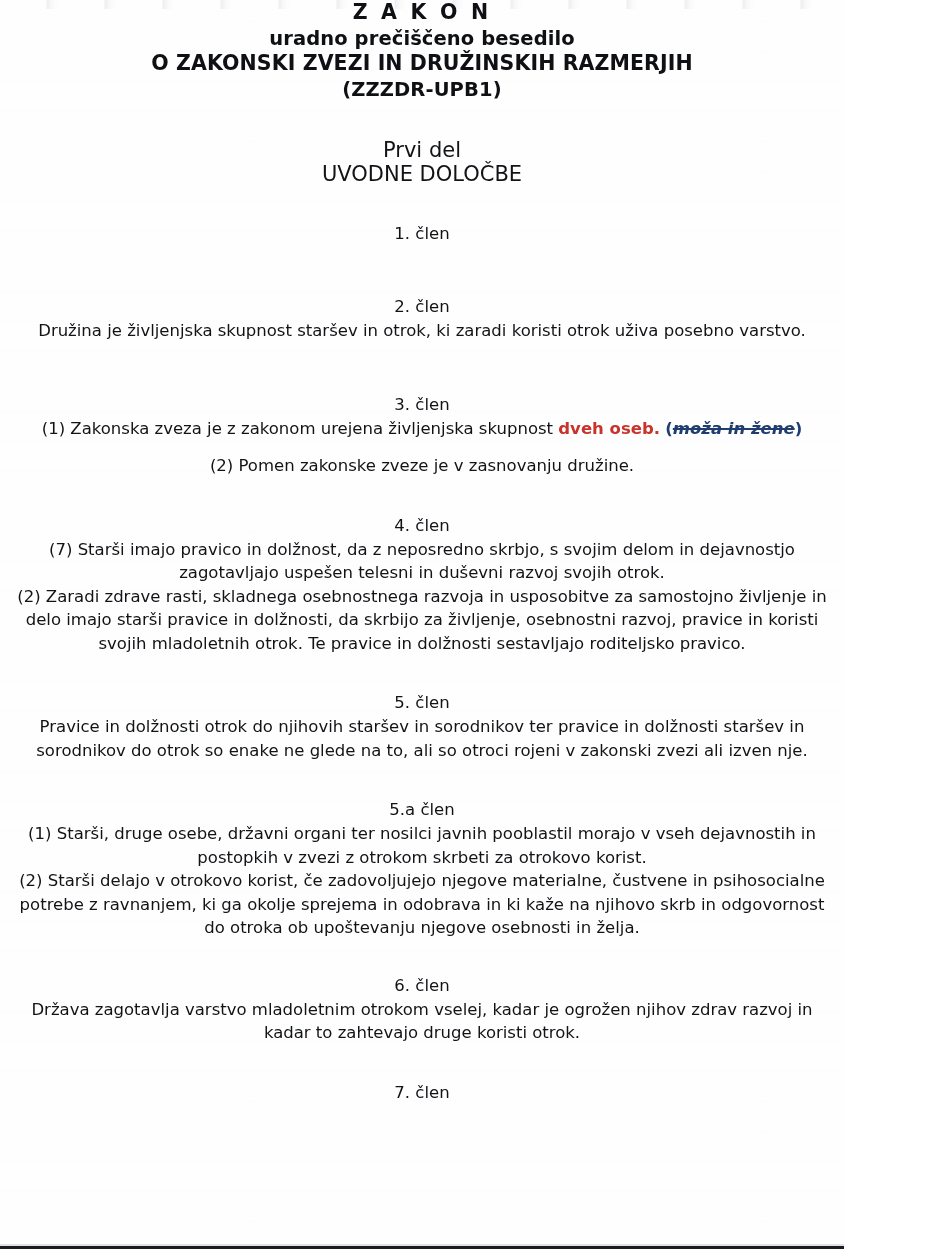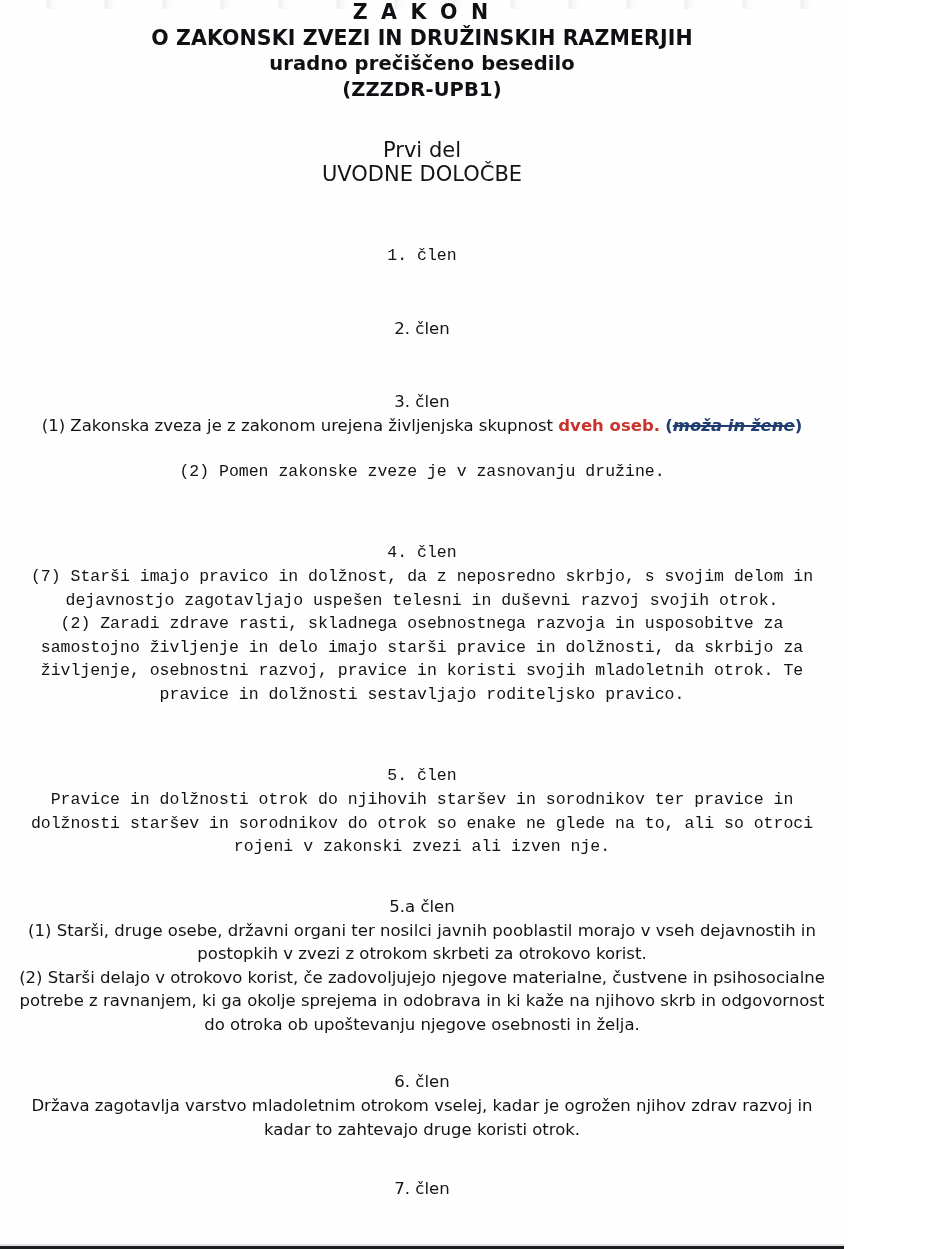--- a/index.html
+++ b/index.html
@@ -108,27 +108,26 @@
     font-size: 16.5px;
     line-height: 23.5px;
     margin: 0;
     padding: 0 4px;
     hyphens: none;
   }
   .article-para + .article-para {
     margin-top: 0;
   }
   .article-para.spaced {
-    margin-top: 22px;
-    font-family: Liberation Mono, monospace;
+    margin-top: 14px;
   }
 
   
   .gap-lg  { margin-top: 50px; }
-  .gap-xl  { margin-top: 58px; font-family: Liberation Mono, monospace; }
+  .gap-xl  { margin-top: 36px; }
   .gap-md  { margin-top: 34px; }
   .gap-sm  { margin-top: 36px; }
 
   
   .ins {
     font-weight: bold;
   }
   .del {
     font-weight: bold;
     text-decoration: line-through;
@@ -164,36 +163,37 @@
 
 <div class="page" style="color: rgb(17, 19, 22); background: rgb(254, 254, 254);">
 
   <div class="scan-top-artifact"></div>
   <div class="scan-noise"></div>
 
   <div class="content">
 
     <div class="doc-title">
       <span class="line line-zakon">Z A K O N</span>
+      <span class="line line-sub">uradno prečiščeno besedilo</span>
       <span class="line">O ZAKONSKI ZVEZI IN DRUŽINSKIH RAZMERJIH</span>
-      <span class="line line-sub">uradno prečiščeno besedilo</span>
       <span class="line line-sub">(ZZZDR-UPB1)</span>
     </div>
 
     <div class="part-block">
       <span class="part-name">Prvi del</span>
       <span class="part-title">UVODNE DOLOČBE</span>
     </div>
 
     <div class="article gap-xl">
       <p class="article-number">1. člen</p>
     </div>
 
     <div class="article gap-lg">
       <p class="article-number">2. člen</p>
+      <p class="article-para">Družina je življenjska skupnost staršev in otrok, ki zaradi koristi otrok uživa posebno varstvo.</p>
     </div>
 
     <div class="article gap-lg">
       <p class="article-number">3. člen</p>
 
       <p class="article-para">
         <span>(1) Zakonska zveza je z zakonom urejena življenjska skupnost </span><span class="ins" style="color: rgb(200, 51, 43);">dveh oseb.</span><span> </span><span class="paren-blue" style="color: rgb(31, 61, 110); text-decoration-color: rgb(31, 61, 110);">(</span><span class="del" style="color: rgb(31, 61, 110); text-decoration-color: rgb(31, 61, 110);">moža in žene</span><span class="paren-blue" style="color: rgb(31, 61, 110); text-decoration-color: rgb(31, 61, 110);">)</span>
       </p>
 
       <p class="article-para spaced">(2) Pomen zakonske zveze je v zasnovanju družine.</p>

